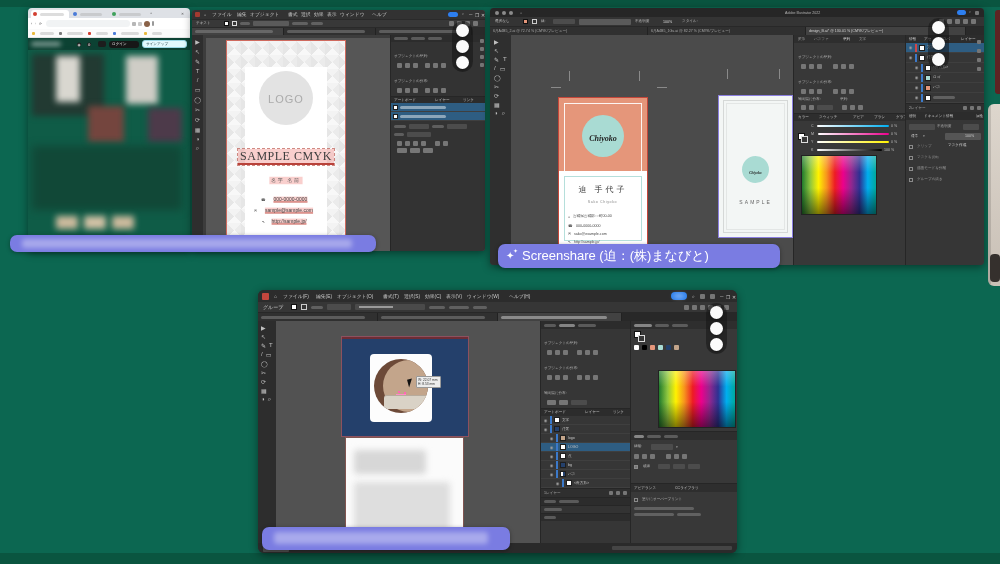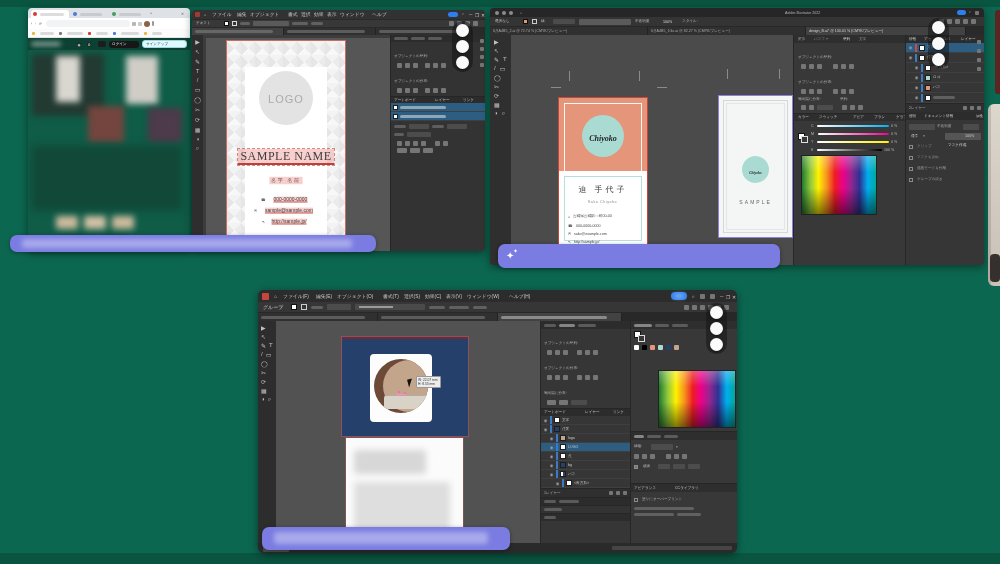--- a/index.html
+++ b/index.html
@@ -185,21 +185,21 @@
     <div class="r" style="left:11px;top:25px;width:187px;height:216px;background:#565656;overflow:hidden">
       <div class="r" style="left:0;top:0;width:187px;height:3px;background:#3c3c3c"></div>
       <div class="r" style="left:0;top:0;width:3px;height:216px;background:#3c3c3c"></div>
 
       <div class="r tri" style="left:24px;top:6px;width:118px;height:210px;outline:1px solid #cf6a5e">
         <div class="r" style="left:18px;top:26px;width:82px;height:168px;background:#fff"></div>
         <div class="r" style="left:32px;top:30px;width:54px;height:54px;border-radius:50%;background:#e3e3e3;text-align:center;line-height:54px">
           <span class="t7" style="font-size:11px;color:#ababab;letter-spacing:1px">LOGO</span>
         </div>
         <div class="r" style="left:0;top:105px;width:118px;text-align:center">
-          <span class="hl" style="font-family:'Liberation Serif','DejaVu Serif',serif;font-size:12px;color:#3d3d3d;letter-spacing:.5px;border-bottom:2px solid #b8423a;outline:1px dashed rgba(190,90,80,.7);padding:0 2px">SAMPLE NAME</span>
+          <span class="hl" style="font-family:'Liberation Serif','DejaVu Serif',serif;font-size:12px;color:#3d3d3d;letter-spacing:.5px;border-bottom:2px solid #b8423a;outline:1px dashed rgba(190,90,80,.7);padding:0 2px">SAMPLE CMYK</span>
         </div>
         <div class="r" style="left:0;top:127px;width:118px;text-align:center">
           <span class="hl t5 tc" style="color:#555;letter-spacing:2px;padding:0 2px">名字 名前</span>
         </div>
         <div class="r fx" style="left:0;top:155px;width:118px;justify-content:center;gap:1px">
           <span class="t4" style="color:#333">☎</span>
           <span class="hl t5 tc" style="color:#3f3f3f;border-bottom:1px solid #b8423a">000-0000-0000</span>
         </div>
         <div class="r fx" style="left:0;top:166px;width:118px;justify-content:center;gap:1px">
           <span class="t4" style="color:#333">✉</span>
@@ -582,20 +582,21 @@
   <span class="bub"></span>
   <span class="bub"></span>
   <span class="bub"></span>
 </div>
 
 <div class="r pill fx" style="left:498px;top:244px;width:282px;height:24px;padding:0 8px;gap:4px">
   <span style="position:relative;width:12px;height:14px">
     <span class="r" style="left:0;top:1px;font-size:10px;color:#fff">✦</span>
     <span class="r" style="left:7px;top:-2px;font-size:6px;color:#fff">✦</span>
   </span>
+  <span style="font-size:13px;color:#fff">Screenshare (迫：(株)まなびと)</span>
 </div>
 
 <div class="r win" style="left:258px;top:290px;width:479px;height:263px;background:#303030;border-radius:6px;overflow:hidden">
 
   <div class="r fx" style="left:0;top:0;width:479px;height:12px;background:#2c2c2c;gap:5px;padding:0 4px">
     <span style="width:7px;height:7px;background:#c5463d;border-radius:1px"></span>
     <span class="t5" style="color:#bbb">⌂</span>
     <span class="menu-list">
         <span>ファイル(F)</span>
         <span>編集(E)</span>

